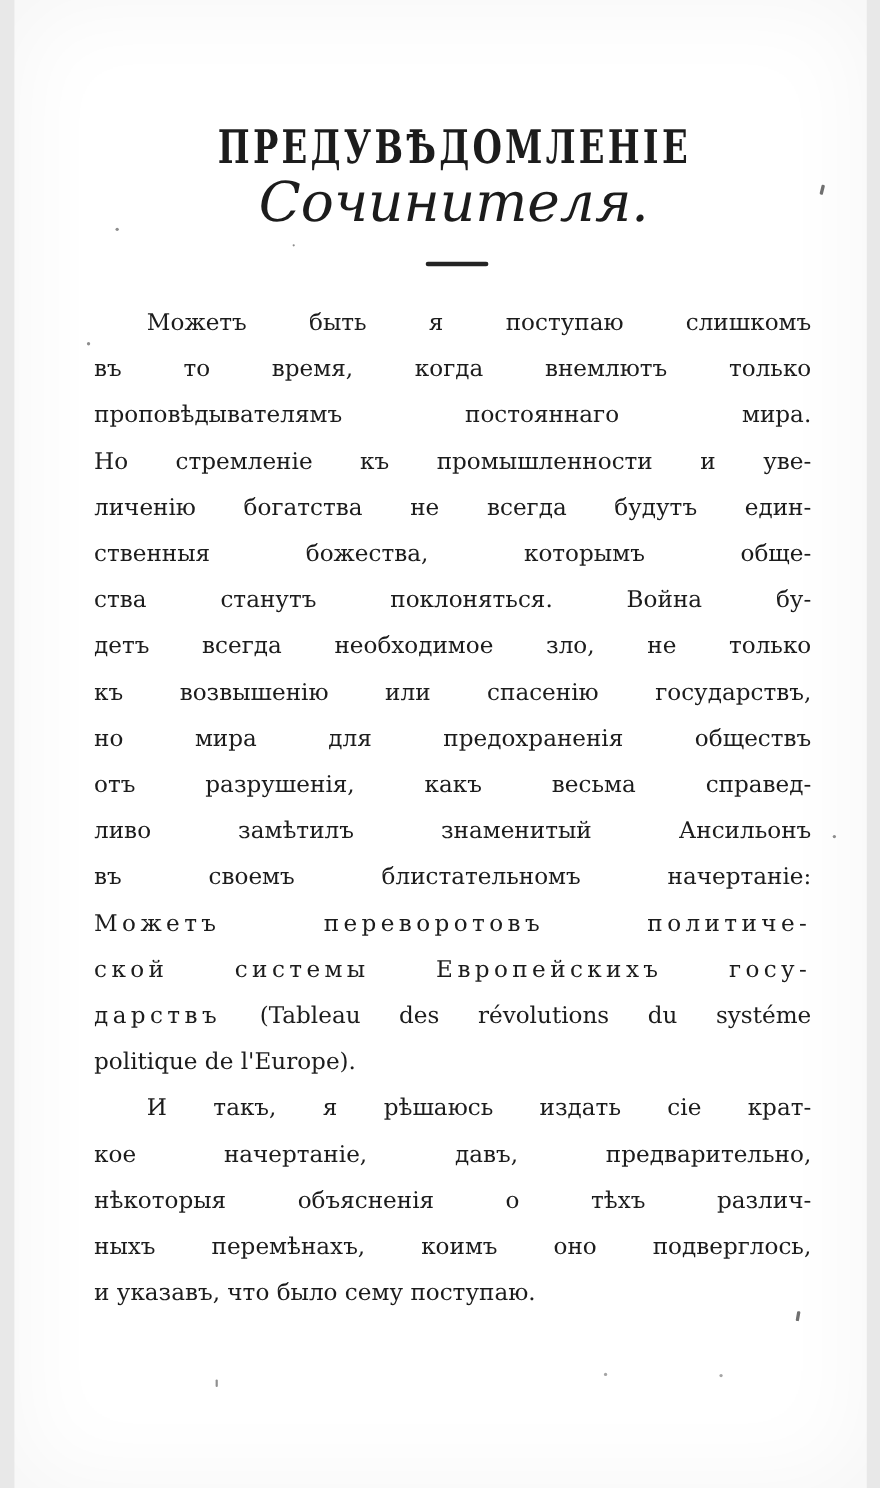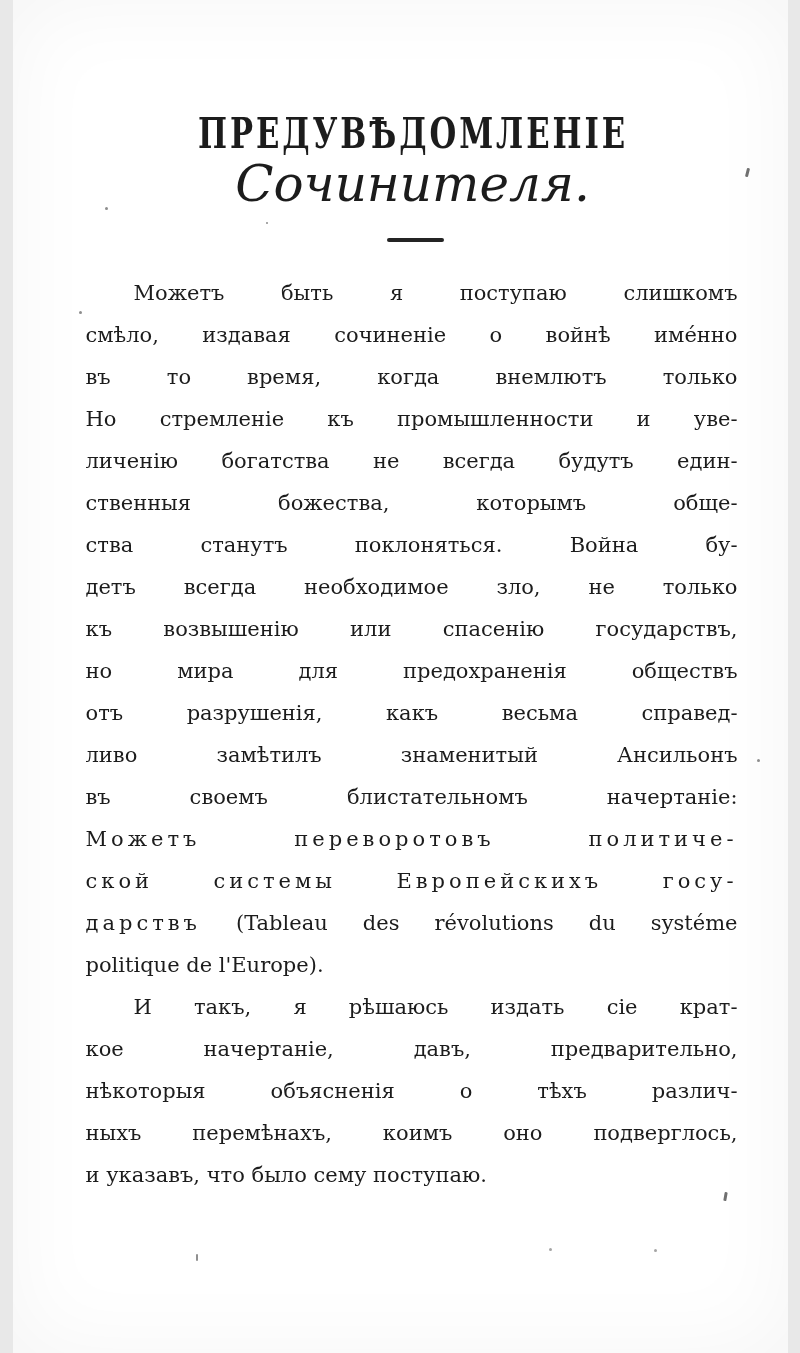--- a/index.html
+++ b/index.html
@@ -42,22 +42,22 @@
 
   <div class="title" style="transform-origin: left center; transform: scaleX(0.731293);">ПРЕДУВѢДОМЛЕНІЕ</div>
 
   <div class="subtitle">Сочинителя.</div>
 
   <div class="rule"></div>
 
   <div class="body">
     <div>
       <div class="line indent">Можетъ быть я поступаю слишкомъ</div>
-      <div class="line">смѣло, издавая сочиненіе о войнѣ име́нно</div>
       <div class="line">въ то время, когда внемлютъ только</div>
+      <div class="line">проповѣдывателямъ постояннаго мира.</div>
       <div class="line">Но стремленіе къ промышленности и уве-</div>
       <div class="line">личенію богатства не всегда будутъ един-</div>
       <div class="line">ственныя божества, которымъ обще-</div>
       <div class="line">ства станутъ поклоняться. Война бу-</div>
       <div class="line">детъ всегда необходимое зло, не только</div>
       <div class="line">къ возвышенію или спасенію государствъ,</div>
       <div class="line">но мира для предохраненія обществъ</div>
       <div class="line">отъ разрушенія, какъ весьма справед-</div>
       <div class="line">ливо замѣтилъ знаменитый Ансильонъ</div>
       <div class="line">въ своемъ блистательномъ начертаніе:</div>

